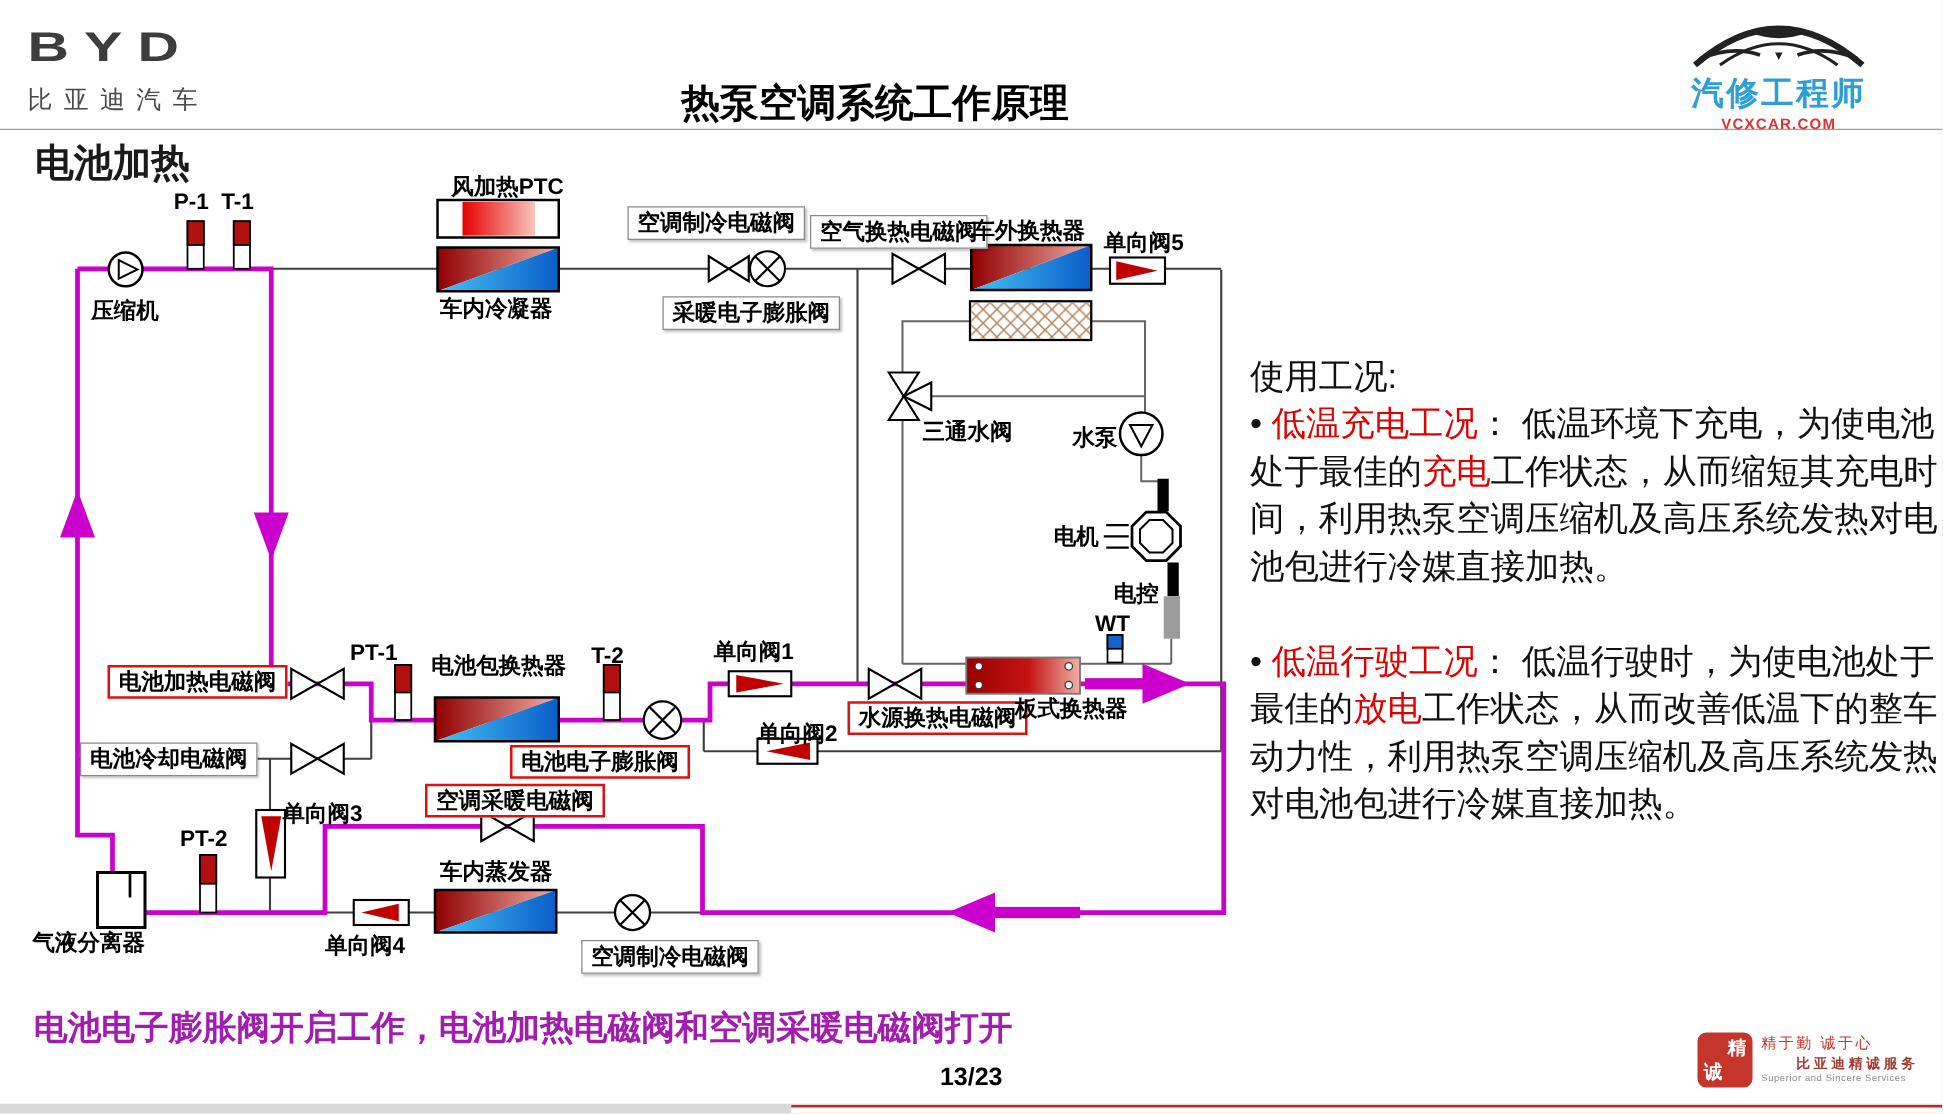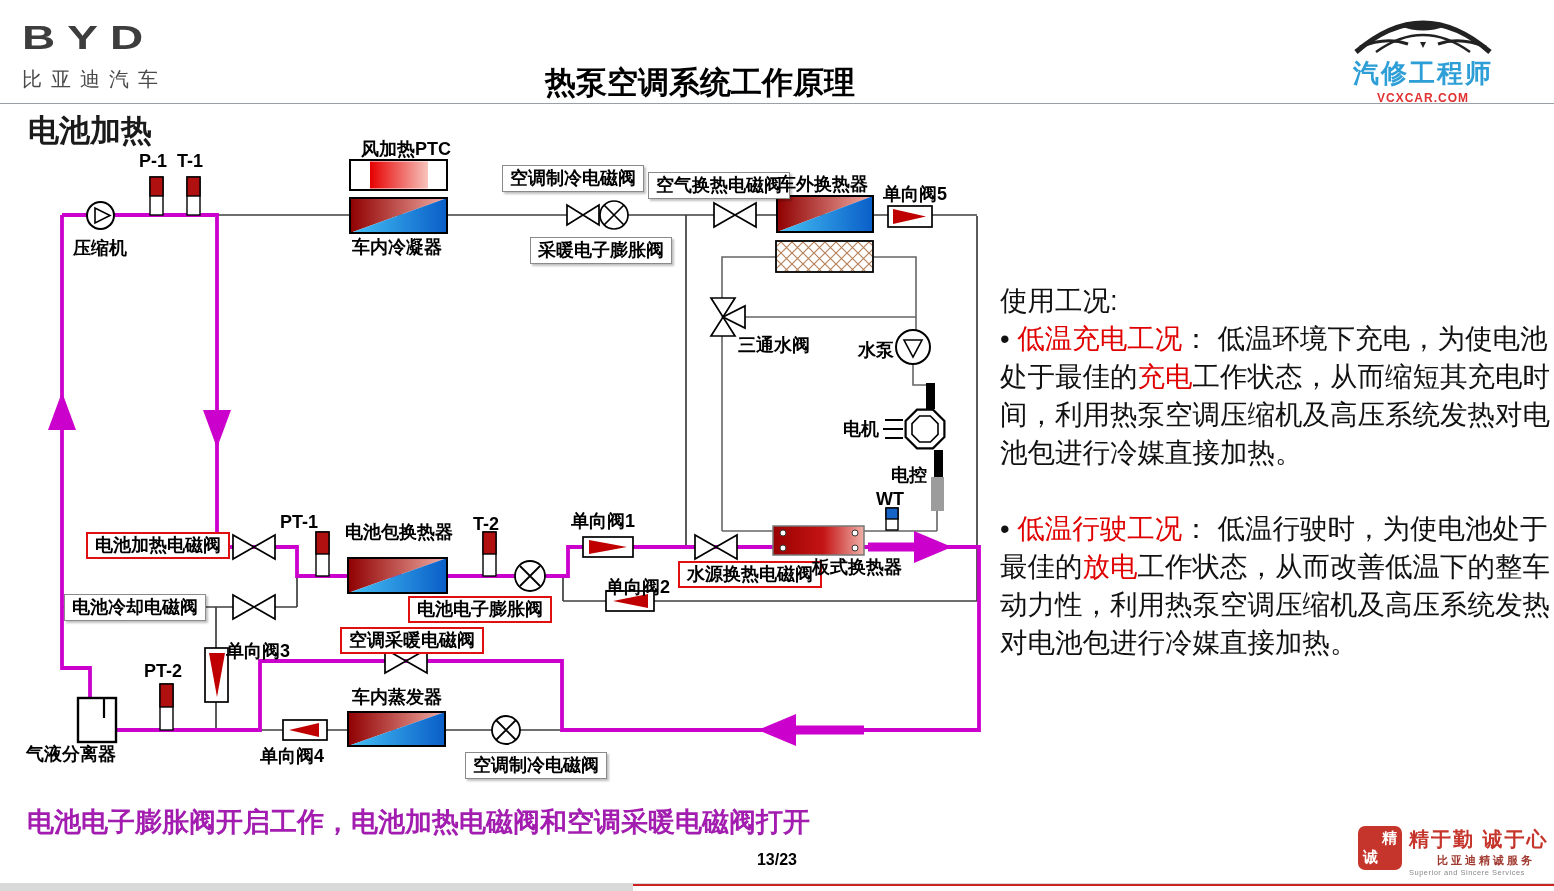--- a/index.html
+++ b/index.html
@@ -19,28 +19,28 @@
   .dlabel{position:absolute;font-weight:bold;font-size:18px;line-height:1.15;color:#000;white-space:nowrap;z-index:5;}
   .dlabel.box{background:#fff;border:1.5px solid #8a8a8a;padding:2px 7px;box-shadow:1.5px 1.5px 2px rgba(0,0,0,.25);}
   .dlabel.redbox{background:#fff;border:2.5px solid #e01010;padding:1px 7px;}
   
   .usage{position:absolute;left:1000px;top:282px;width:556px;font-size:27.5px;line-height:38px;color:#111;}
   .usage p{margin:0 0 38px 0;}
   .usage .red{color:#e00000;}
   .usage-heading{margin-bottom:0px;}
   
   .footer-note{position:absolute;left:27px;top:804px;font-size:27px;font-weight:bold;color:#a21caf;}
-  .page-number{position:absolute;left:0;right:0;top:851px;text-align:center;font-size:16px;font-weight:bold;}
+  .page-number{position:absolute;left:0;right:0;top:851px;text-align:center;font-size:20px;font-weight:bold;}
   .badge{position:absolute;left:1358px;top:826px;display:flex;align-items:flex-start;}
   .seal{width:44px;height:44px;background:#c5352b;border-radius:7px;position:relative;flex:0 0 auto;}
   .seal span{position:absolute;color:#fff;font-size:15px;font-weight:bold;}
   .seal .s1{right:5px;top:3px;}
   .seal .s2{left:5px;bottom:3px;}
   .badge-text{margin-left:7px;}
-  .badge-slogan{color:#c5352b;font-size:20px;font-weight:bold;letter-spacing:2px;}
+  .badge-slogan{color:#c5352b;font-size:12px;font-weight:normal;letter-spacing:2px;}
   .badge-sub{color:#a03a30;font-size:11px;font-weight:bold;letter-spacing:3px;padding-left:28px;}
   .badge-sub-en{color:#8a8a8a;font-size:7.5px;letter-spacing:.5px;}
   .bottom-bar{position:absolute;left:0;top:883px;width:1554px;height:8px;background:#d9d9d9;}
   .bottom-progress{position:absolute;left:633px;top:884px;width:921px;height:7px;background:#fdfdfd;border-top:2px solid #cc2222;box-sizing:border-box;}
   svg{position:absolute;left:0;top:0;}
 </style>
 </head>
 <body>
 
 <div class="slide">

